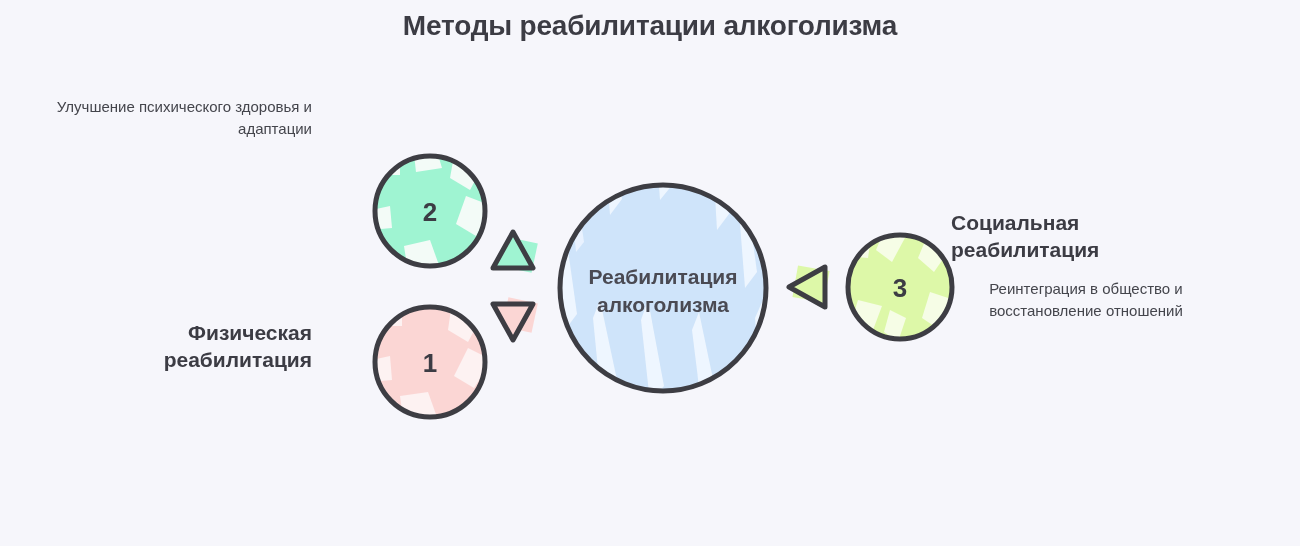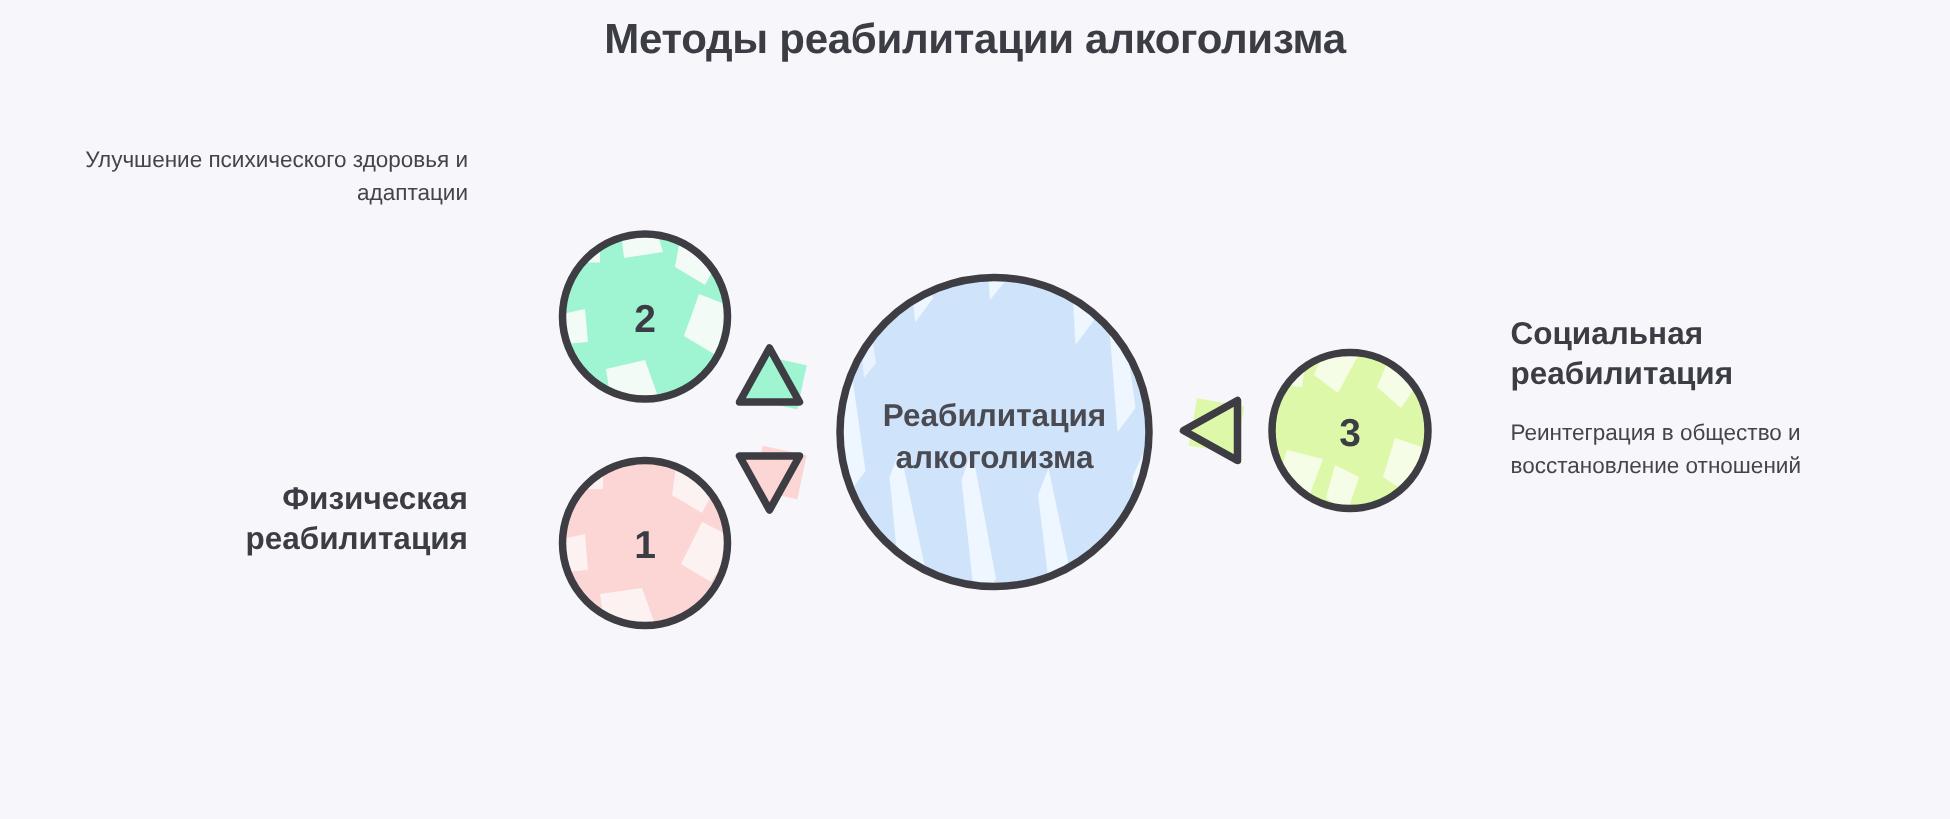--- a/index.html
+++ b/index.html
@@ -67,26 +67,27 @@
   #blk-phys {
     left: 20px;
     top: 320px;
     width: 292px;
   }
   #blk-phys .bd {
     margin-top: 16px;
   }
 
   #blk-social {
-    left: 1007px;
+    left: 951px;
     top: 210px;
     width: 270px;
   }
   #blk-social .bd {
     margin-top: 14px;
+    text-align: center;
   }
 
   
   #diagram {
     position: absolute;
     left: 0;
     top: 0;
   }
 
   .num-label {

